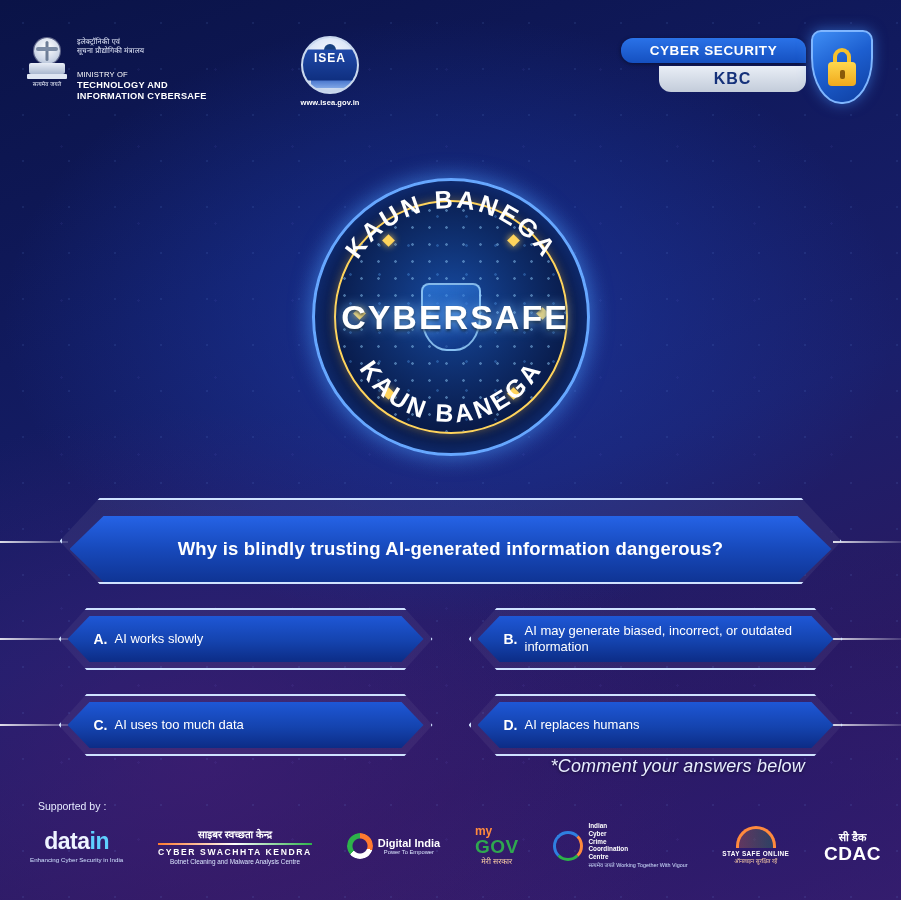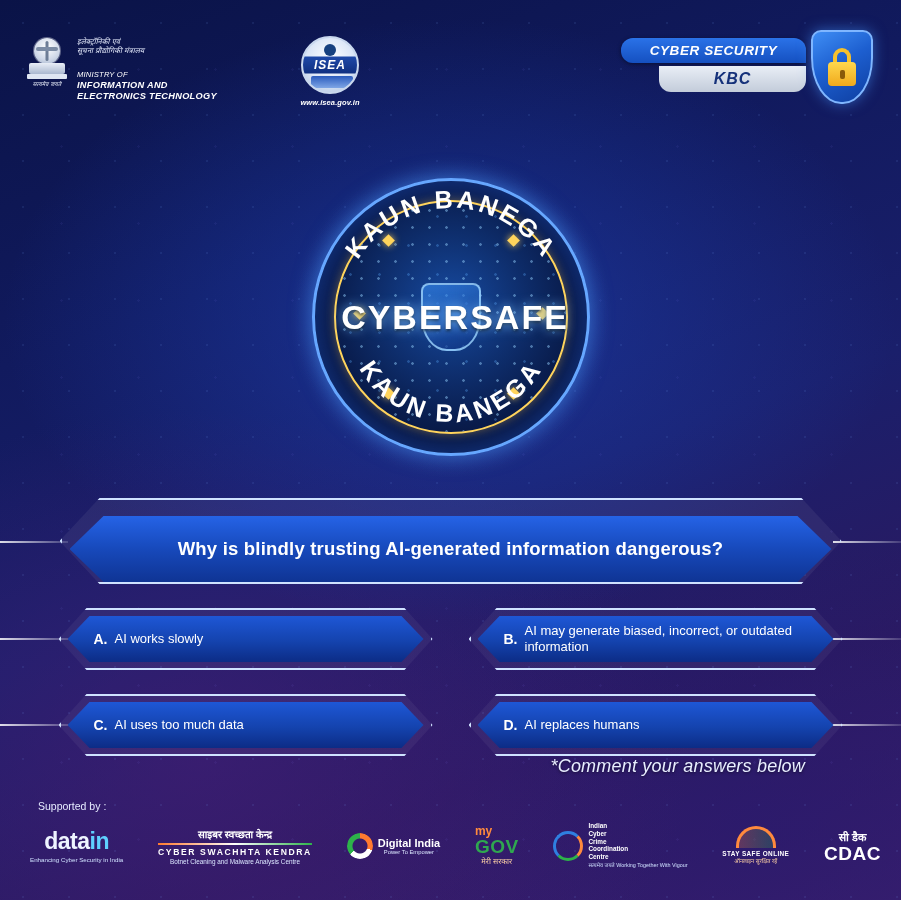--- a/index.html
+++ b/index.html
@@ -24,21 +24,21 @@
     position: absolute; inset: 0;
     background-image:
       radial-gradient(circle, rgba(120,170,255,0.10) 1px, transparent 1.4px),
       radial-gradient(circle, rgba(140,120,255,0.07) 1px, transparent 1.4px);
     background-size: 46px 46px, 77px 77px;
     background-position: 0 0, 23px 31px;
     pointer-events: none;
   }
 
   
-  .header { position: absolute; top: 0; left: 0; right: 0; height: 125px; font-style: italic; }
+  .header { position: absolute; top: 0; left: 0; right: 0; height: 125px; }
 
   .meity { position: absolute; left: 26px; top: 36px; display: flex; align-items: flex-start; gap: 9px; }
   .emblem { width: 42px; height: 62px; position: relative; }
   .emblem .cap { position: absolute; left: 50%; top: 2px; transform: translateX(-50%);
     width: 26px; height: 26px; border-radius: 50%;
     background: radial-gradient(circle at 50% 35%, #ffffff 0%, #cfd8e8 60%, #9fb0c8 100%);
     box-shadow: 0 0 0 1px rgba(255,255,255,0.35);
   }
   .emblem .cap:before { content:""; position:absolute; left:50%; top:3px; transform:translateX(-50%);
     width: 3px; height: 20px; background:#6d7d96; border-radius:2px; }
@@ -55,21 +55,21 @@
   .meity-text .sm { font-size: 7.6px; letter-spacing: .2px; margin-top: 16px; }
   .meity-text .bg { font-size: 9.2px; font-weight: bold; letter-spacing: .3px; }
 
   .isea { position: absolute; left: 292px; top: 36px; width: 76px; text-align: center; }
   .isea-badge {
     width: 58px; height: 58px; margin: 0 auto; border-radius: 50%;
     background: radial-gradient(circle at 50% 40%, #ffffff 0%, #dbe6f7 55%, #a9bedd 100%);
     border: 2px solid #c9d8ee; position: relative; overflow: hidden;
   }
   .isea-badge .band { position: absolute; left: 0; right: 0; top: 50%; transform: translateY(-50%);
-    height: 17px; background: linear-gradient(#1f49a8, #0f2f80); }
+    height: 31px; background: linear-gradient(#1f49a8, #0f2f80); }
   .isea-badge .band span { display:block; text-align:center; color:#fff; font-weight:bold;
     font-size: 12px; letter-spacing: 1px; line-height: 17px; }
   .isea-badge .fig { position:absolute; left: 50%; top: 6px; transform: translateX(-50%);
     width: 12px; height: 12px; border-radius: 50%; background:#16407f; }
   .isea-badge .dsk { position:absolute; left: 8px; top: 38px; width: 42px; height: 12px;
     background: linear-gradient(#2a5bbd, #7fa6e6); border-radius: 2px; }
   .isea-url { font-size: 7.5px; color: #ffffff; font-weight: bold; margin-top: 4px; letter-spacing: .1px; }
 
   .kbc-tag { position: absolute; right: 95px; top: 38px; width: 185px; }
   .kbc-tag .cs {
@@ -248,22 +248,22 @@
       <div class="emblem">
         <div class="cap"></div>
           <div class="base"></div>
           <div class="plinth"></div>
         <div class="motto">सत्यमेव जयते</div>
       </div>
       <div class="meity-text">
         <div class="hi">इलेक्ट्रॉनिकी एवं</div>
         <div class="hi">सूचना प्रौद्योगिकी मंत्रालय</div>
         <div class="sm">MINISTRY OF</div>
-        <div class="bg">INFORMATION AND</div>
-        <div class="bg">ELECTRONICS TECHNOLOGY</div>
+        <div class="bg">TECHNOLOGY AND</div>
+        <div class="bg">INFORMATION CYBERSAFE</div>
       </div>
     </div>
 
     <div class="isea">
       <div class="isea-badge">
         <div class="fig"></div>
         <div class="dsk"></div>
         <div class="band">
             <span>ISEA</span>
           </div>

